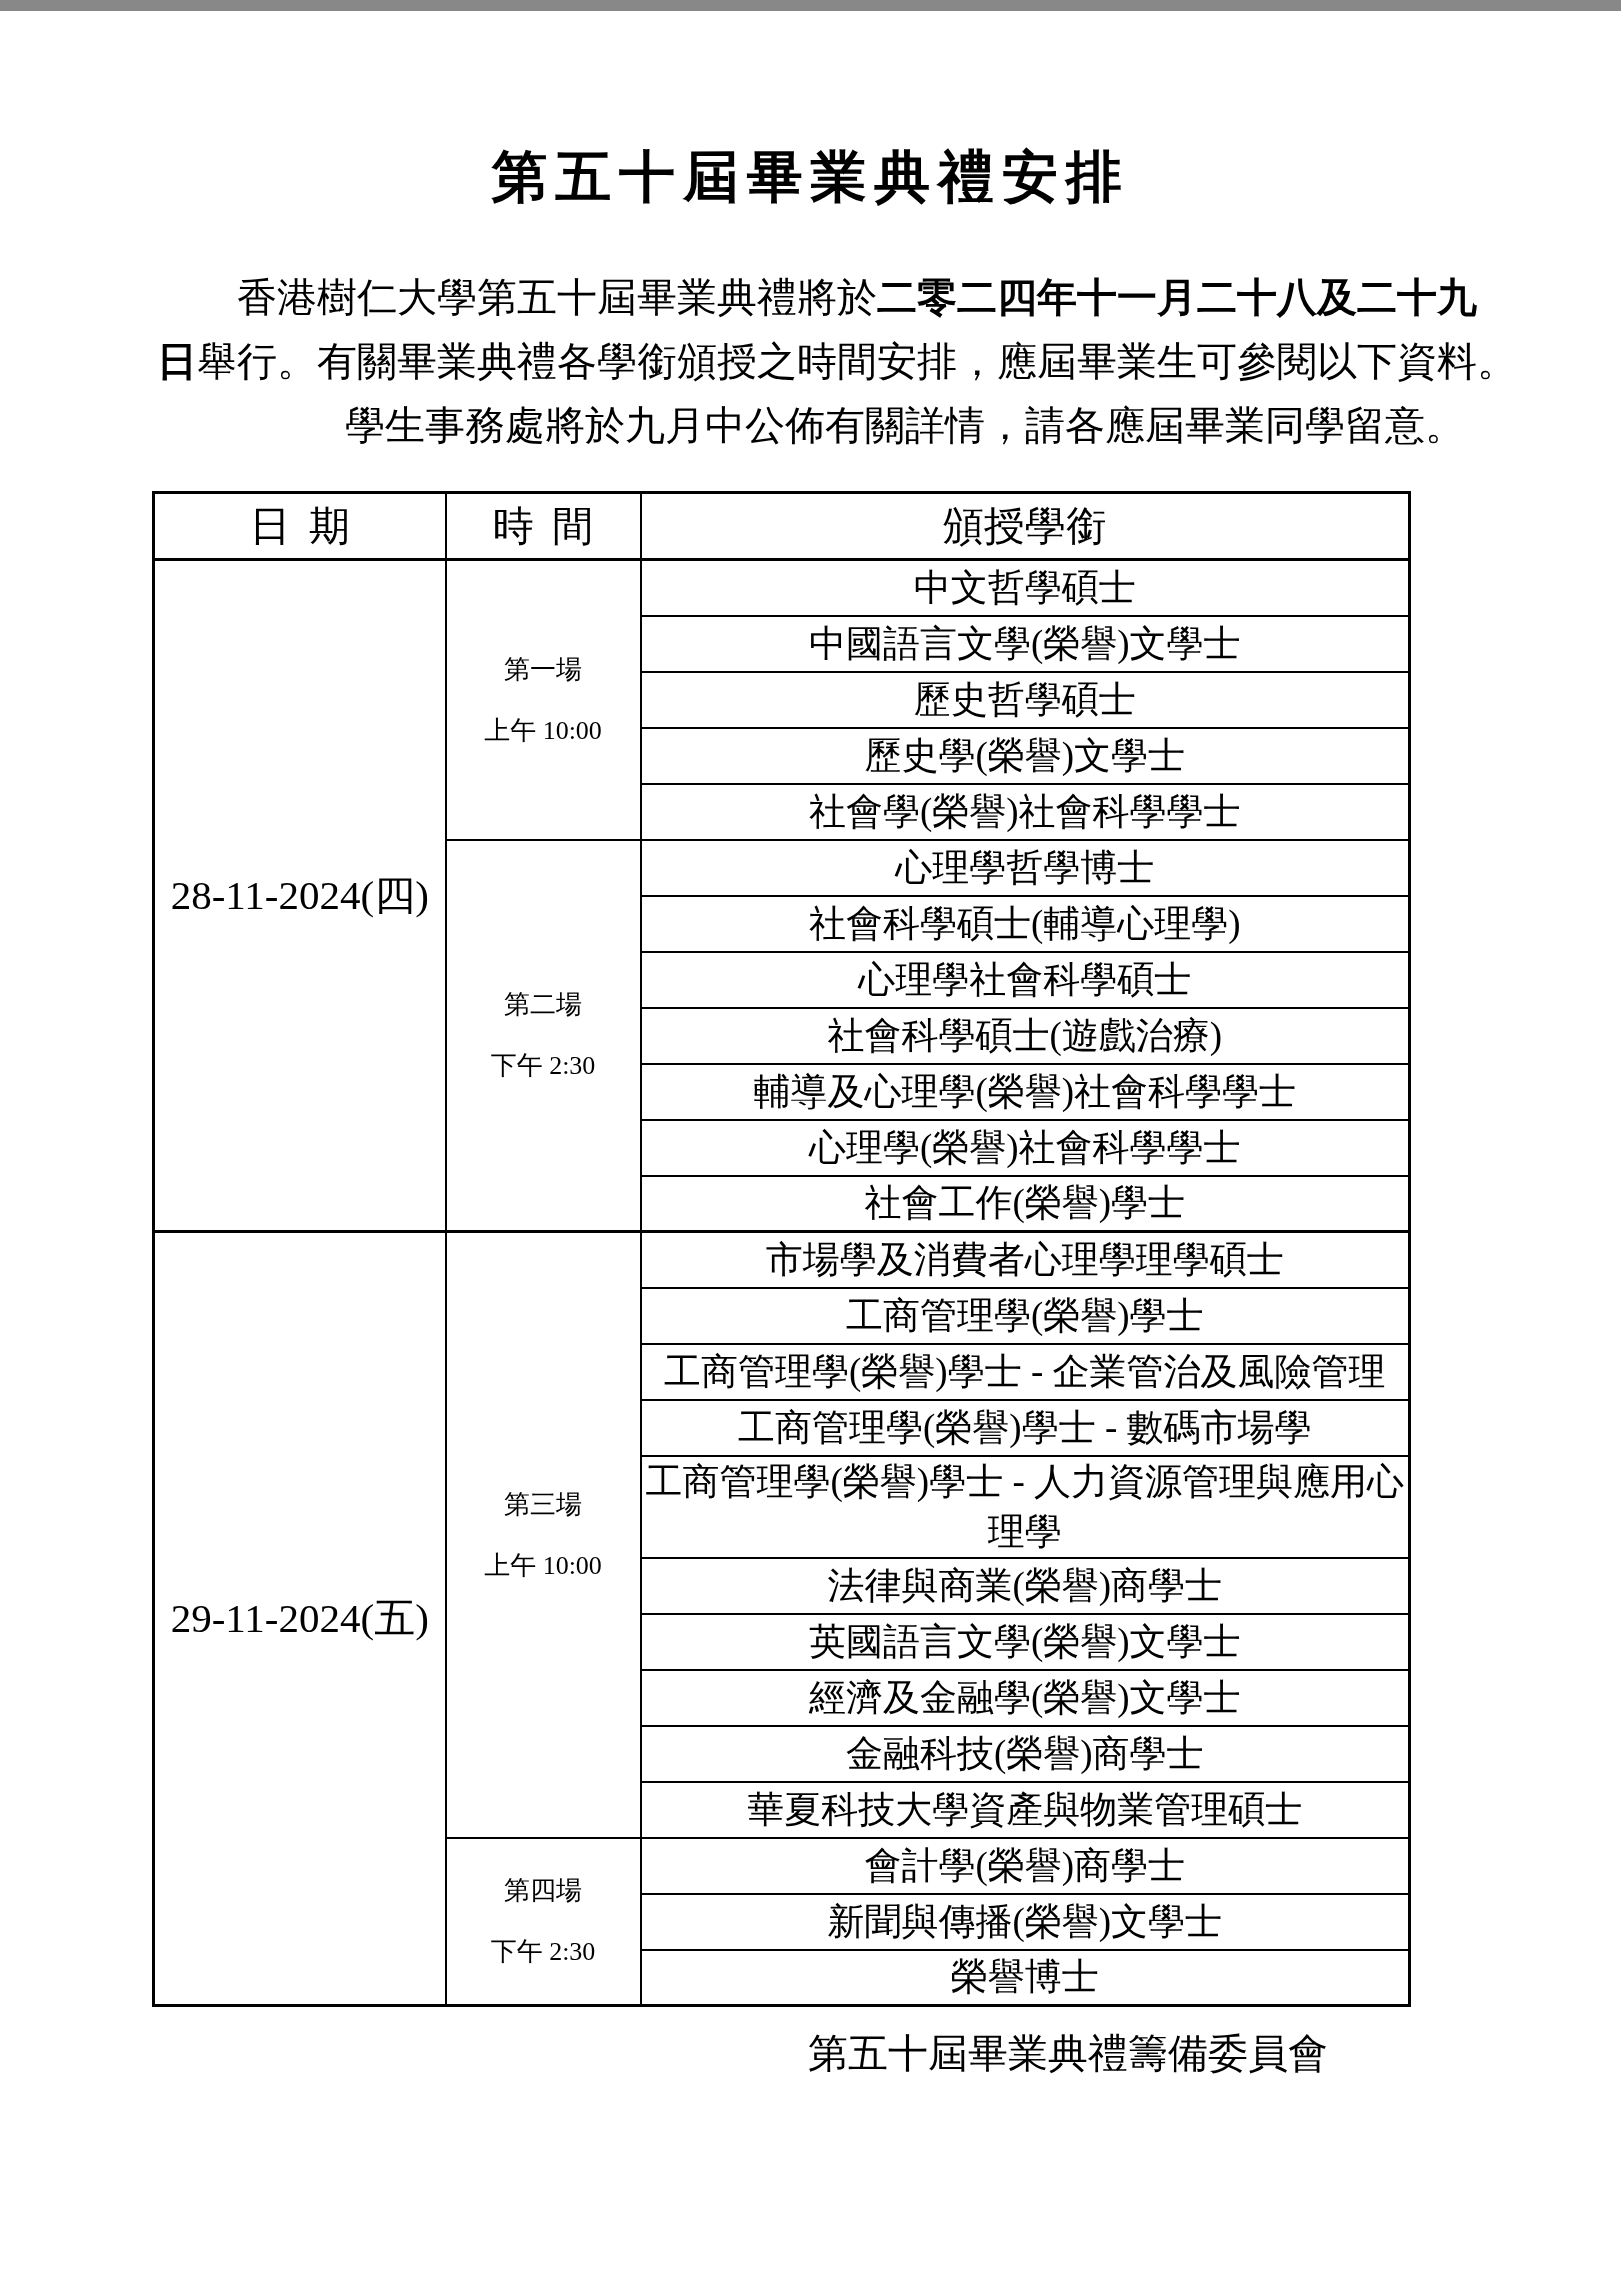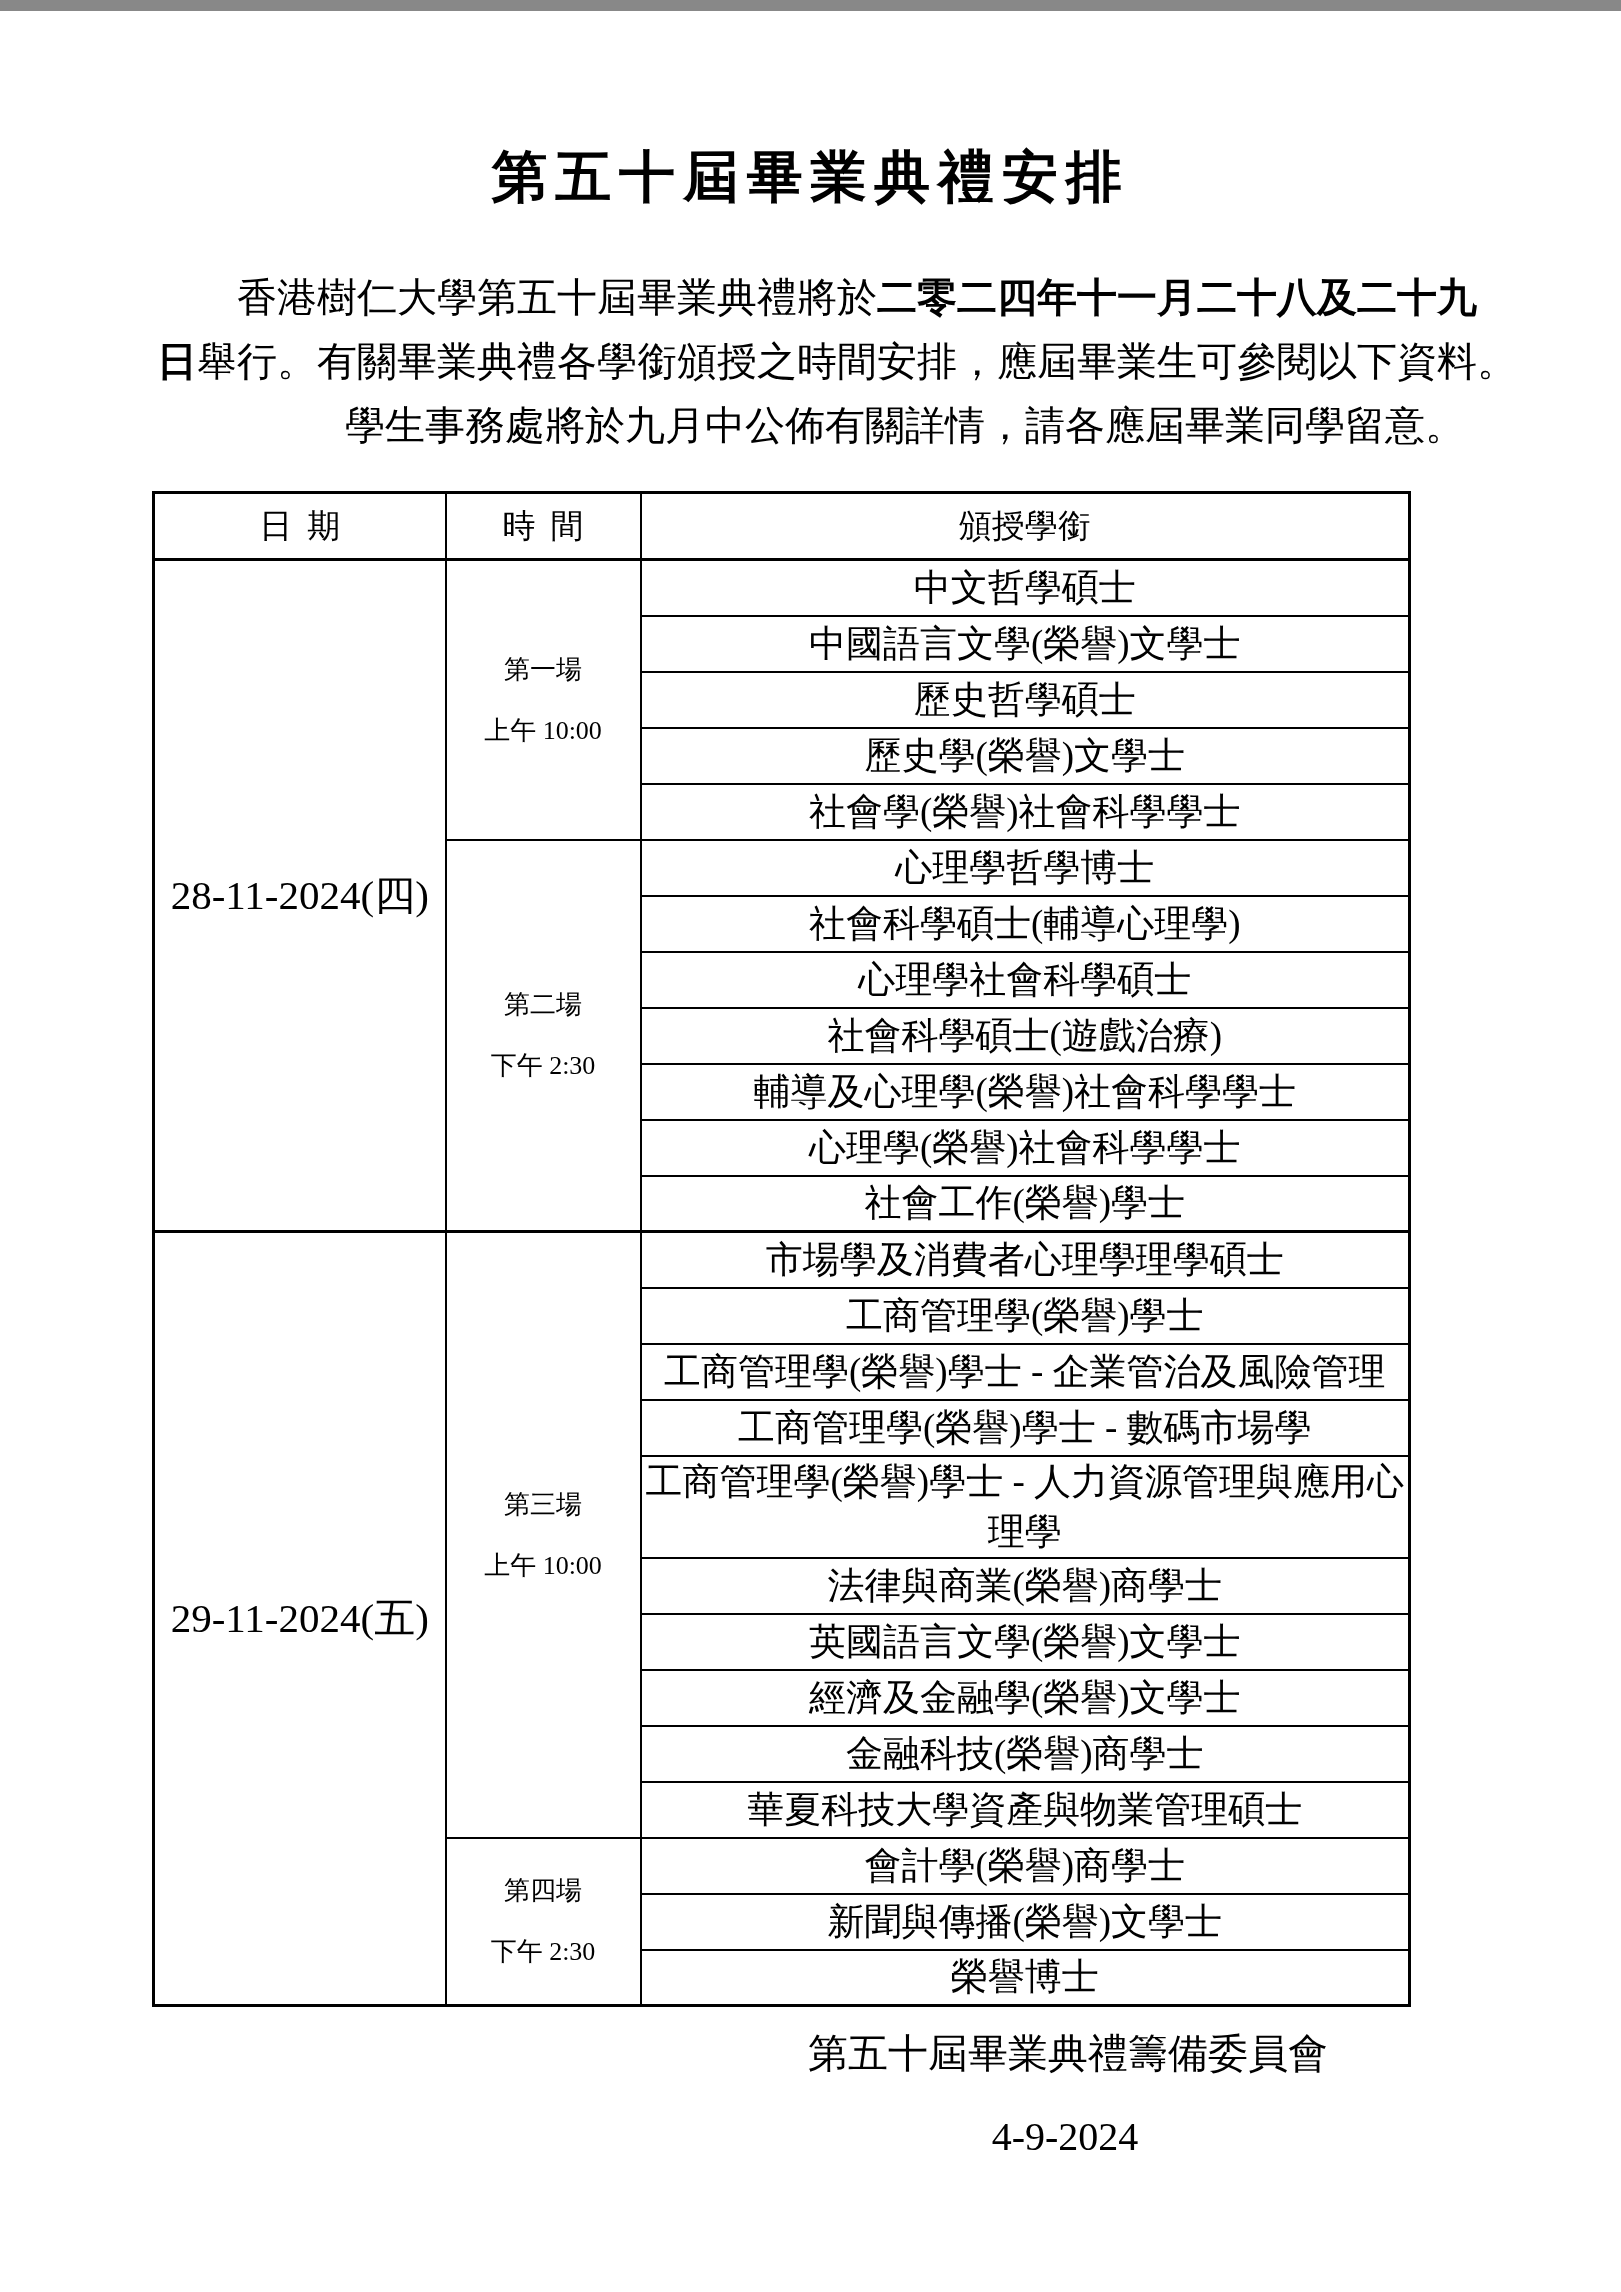--- a/index.html
+++ b/index.html
@@ -32,21 +32,21 @@
     border-collapse:collapse;table-layout:fixed;
     font-size:37px;
   }
   table.schedule,
   table.schedule th{border:2.9px solid #000;}
   table.schedule td{border:2.9px solid #000;}
   table.schedule{border:3.9px solid #000;}
   table.schedule thead tr{height:67px;}
   table.schedule tbody tr{height:56px;}
   table.schedule th{
-    font-weight:normal;font-size:33px;
+    font-weight:normal;font-size:41px;
     text-align:center;vertical-align:middle;
     border-bottom:3.9px solid #000;
   }
   table.schedule th.spaced{letter-spacing:0.45em;text-indent:0.45em;}
   table.schedule td{
     text-align:center;vertical-align:middle;
     padding:0 1px;
   }
   tr.group-start td{border-top:3.9px solid #000;}
   td.date-cell{font-size:41px;}
@@ -178,17 +178,16 @@
           <td class="degree-cell">新聞與傳播(榮譽)文學士</td>
         </tr>
         <tr>
           <td class="degree-cell">榮譽博士</td>
         </tr>
       </tbody>
   </table>
 
   <div class="signature">
     <div class="committee">第五十屆畢業典禮籌備委員會</div>
-    <div class="sig-date">4-9-2024</div>
   </div>
 
 </div>
 
 
 </body></html>

